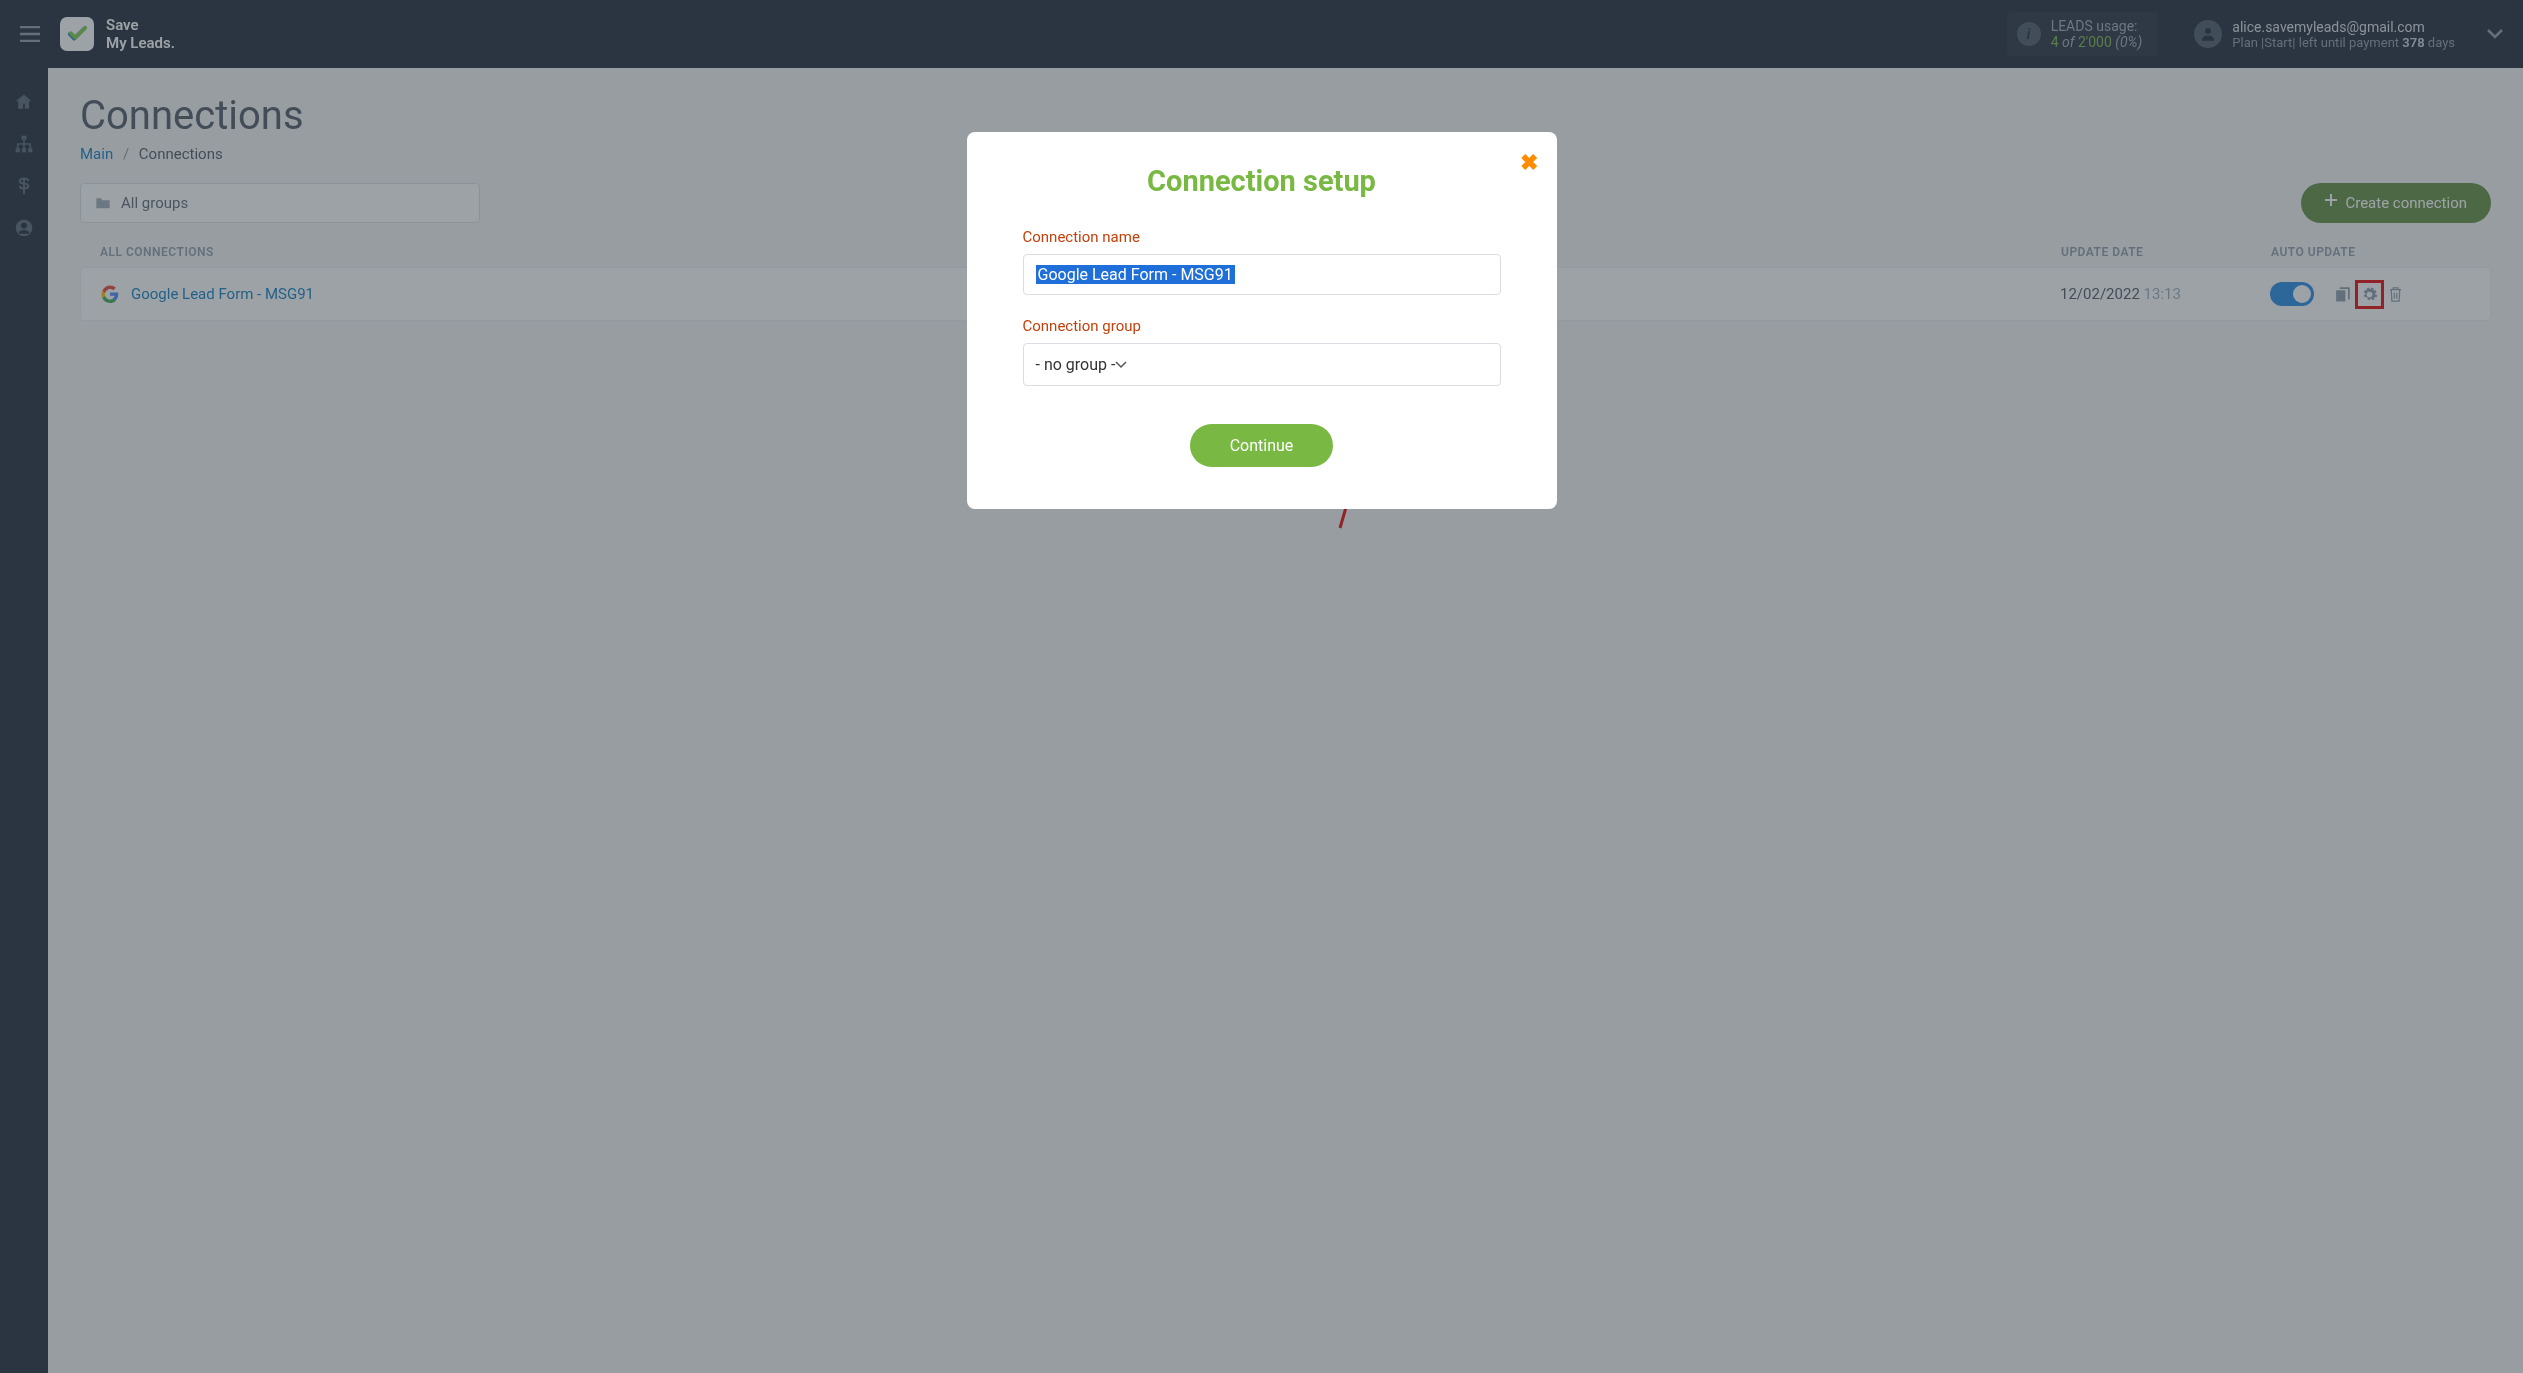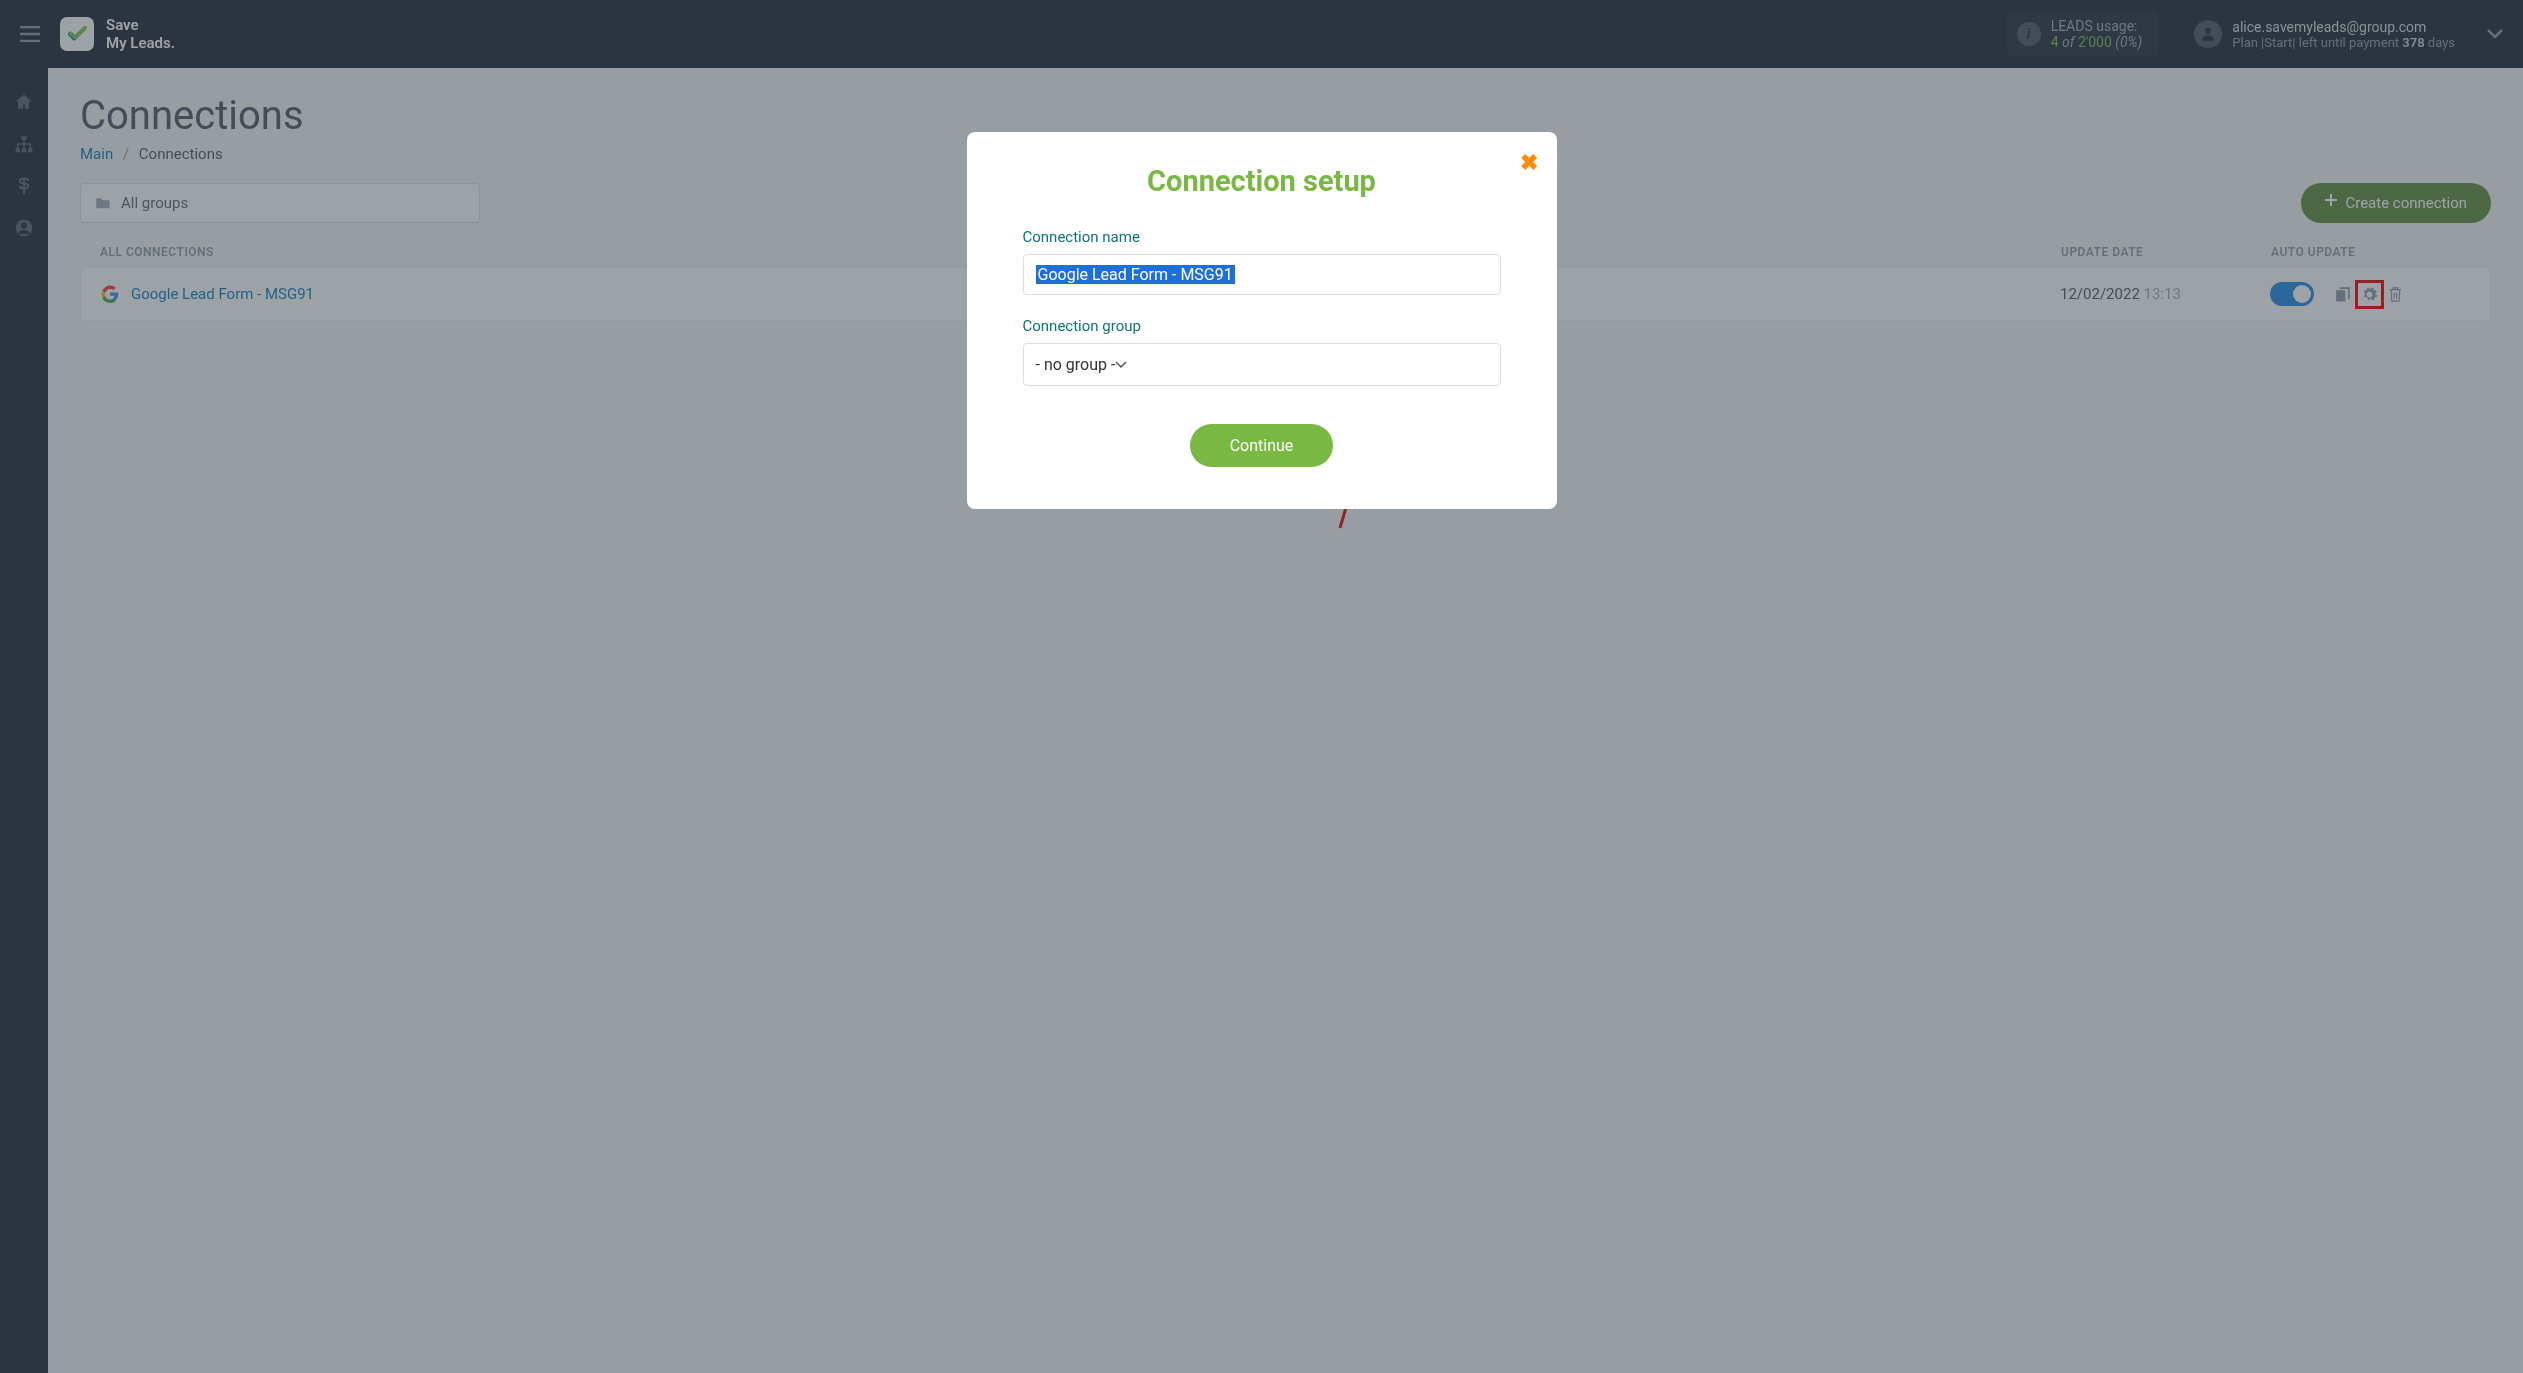--- a/index.html
+++ b/index.html
@@ -103,21 +103,21 @@
       background: rgba(60,70,80,0.5);
       display: flex; align-items: flex-start; justify-content: center;
       padding-top: 132px;
     }
     .modal {
       background:#fff; border-radius: 8px; width: 590px;
       padding: 24px 56px 42px 56px; position: relative;
     }
     .modal-close { position:absolute; top:18px; right:18px; color:#ff8c00; cursor:pointer; font-size:22px; font-weight:bold;}
     .modal-title { color:#78b843; font-size: 29px; font-weight:700; text-align:center; margin: 8px 0 30px 0; }
-    .form-label { color:#0f766e; font-size: 15px; margin-bottom: 8px; display:block; }
+    .form-label { color:#c2410c; font-size: 15px; margin-bottom: 8px; display:block; }
     .form-input {
       width:100%; border:1px solid #d8dee4; border-radius:4px;
       padding: 10px 12px; font-size: 16px; margin-bottom: 22px;
     }
     .form-input .selected-text { background:#1e6fd9; color:#fff; padding: 0 2px; }
     .form-select {
       width:100%; border:1px solid #d8dee4; border-radius:4px;
       padding: 11px 12px; font-size: 16px; margin-bottom: 38px;
       display:flex; align-items:center; color:#333;
     }
@@ -162,21 +162,21 @@
     </div>
   </div>
   <div class="account-box">
     <div class="avatar-circle">
       <svg width="18" height="18" viewBox="0 0 24 24" fill="#1a2332">
           <circle cx="12" cy="8" r="4"></circle>
           <path d="M4 20c0-4 4-6 8-6s8 2 8 6v1H4z"></path>
         </svg>
     </div>
     <div class="account-text">
-      <div class="account-email">alice.savemyleads@group.com</div>
+      <div class="account-email">alice.savemyleads@gmail.com</div>
       <div class="account-plan">
         <span>Plan |</span><span>Start</span><span>| left until payment</span>
         <b>378</b> <span>days</span>
       </div>
     </div>
   </div>
   <div class="chevron-down">
     <svg width="16" height="10" viewBox="0 0 16 10">
         <path d="M1 1l7 7 7-7" fill="none" stroke="currentColor" stroke-width="2.5"></path>
       </svg>

